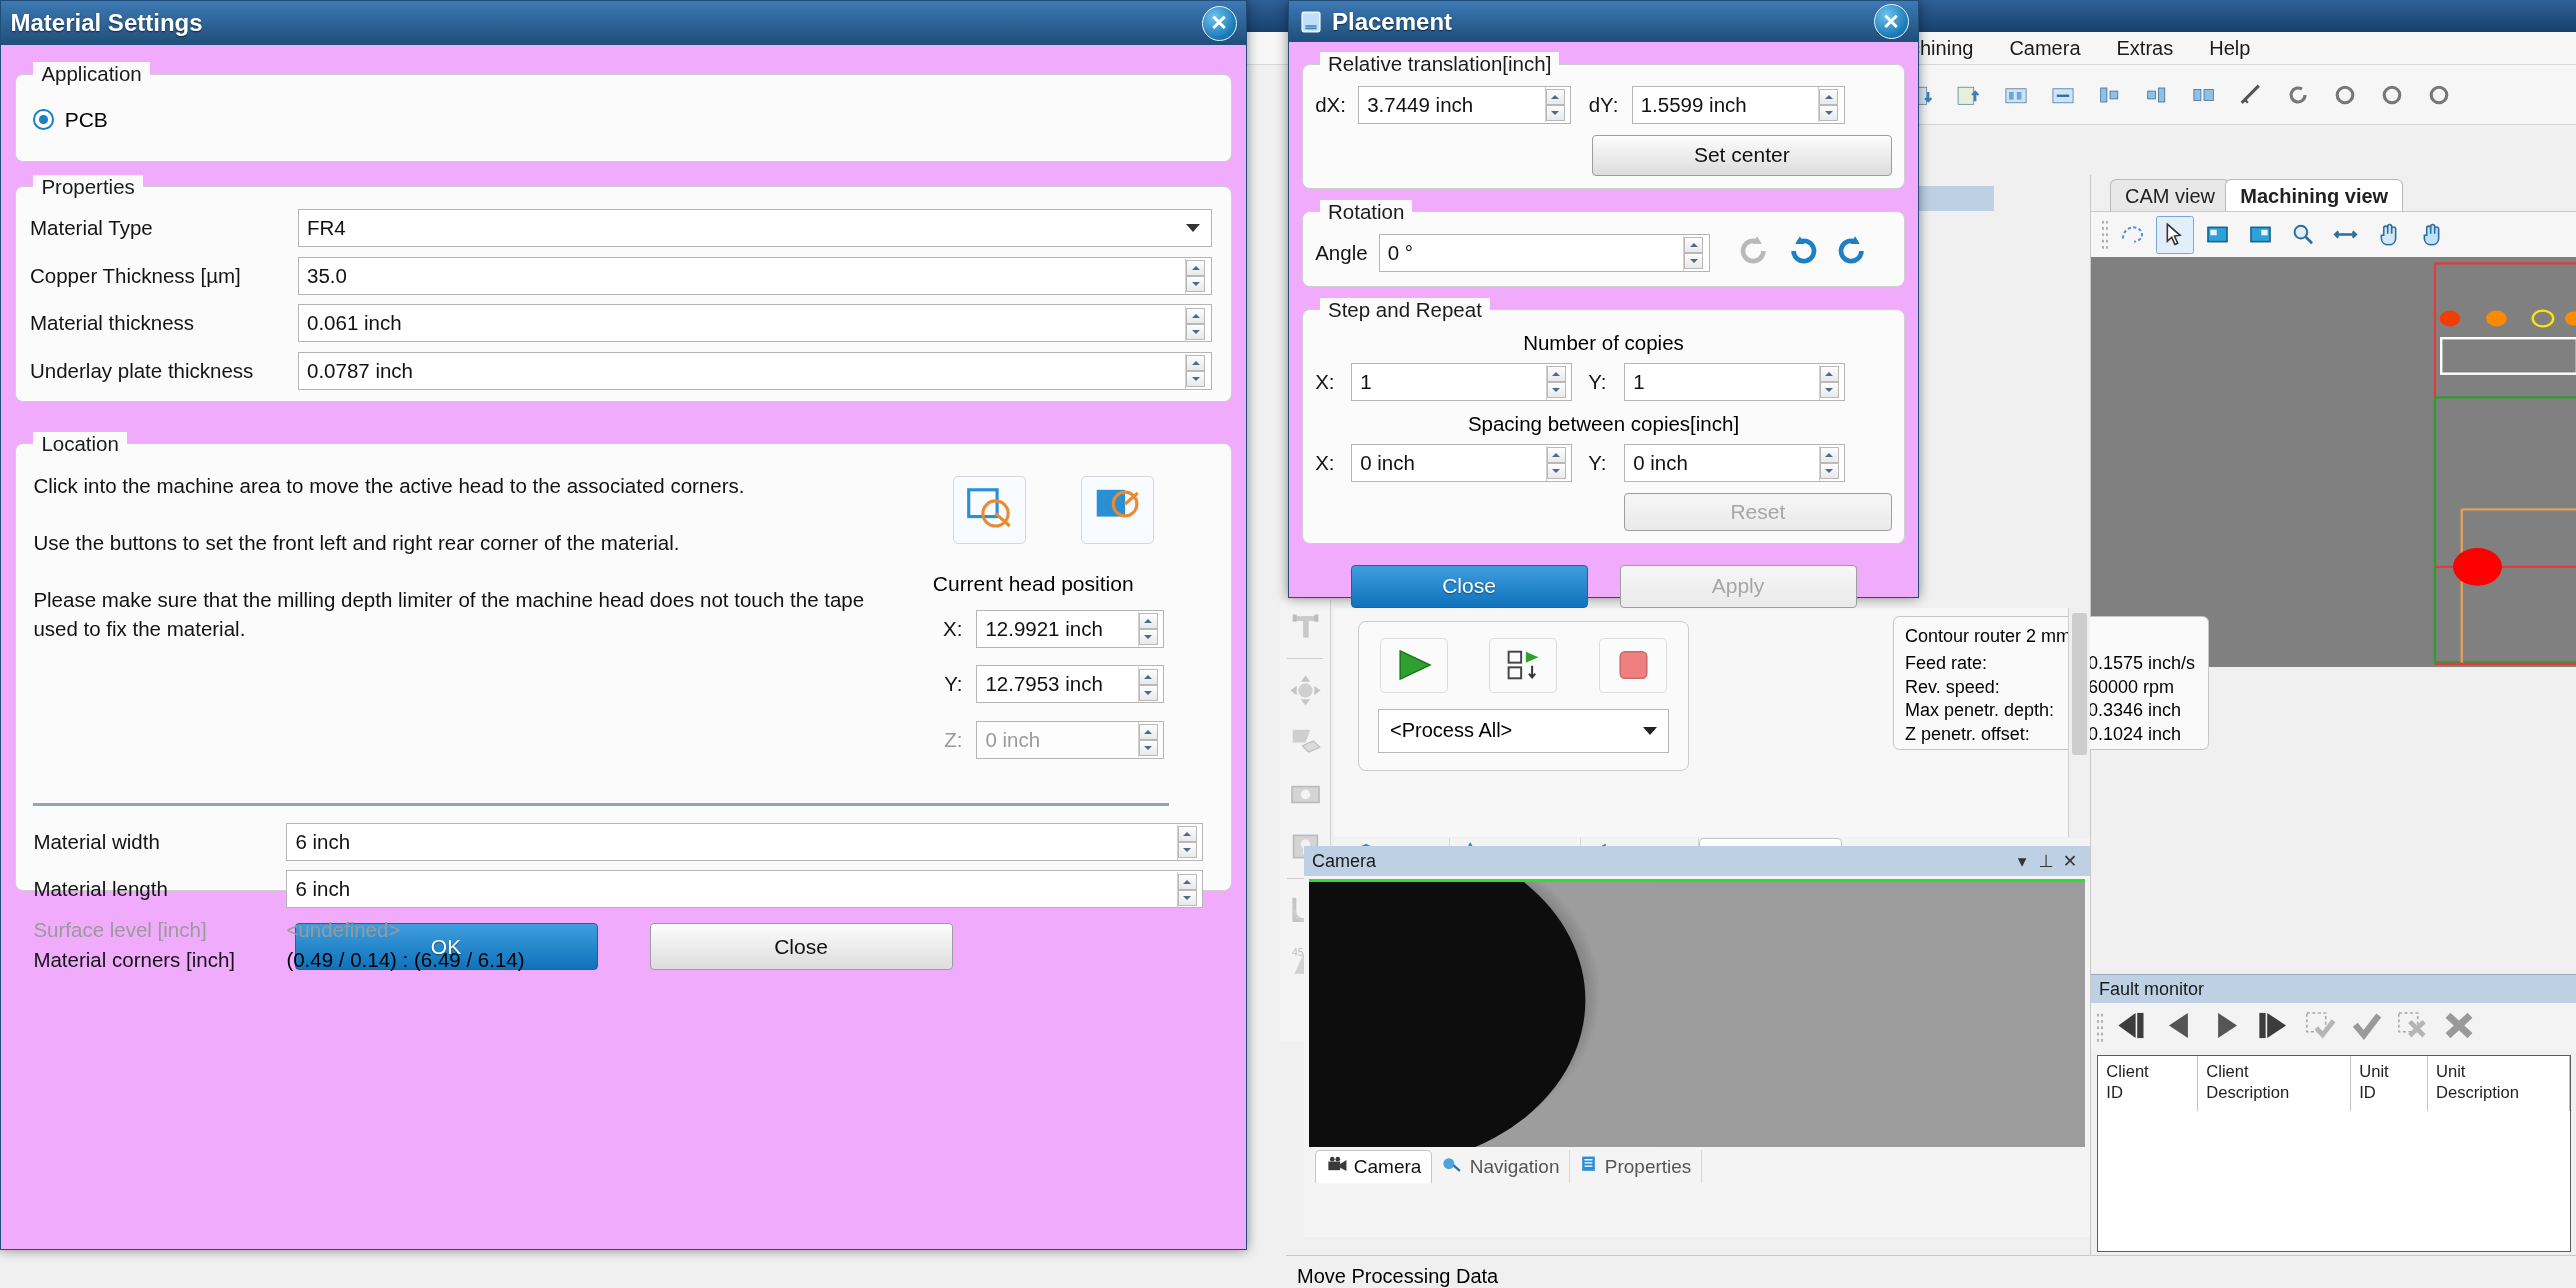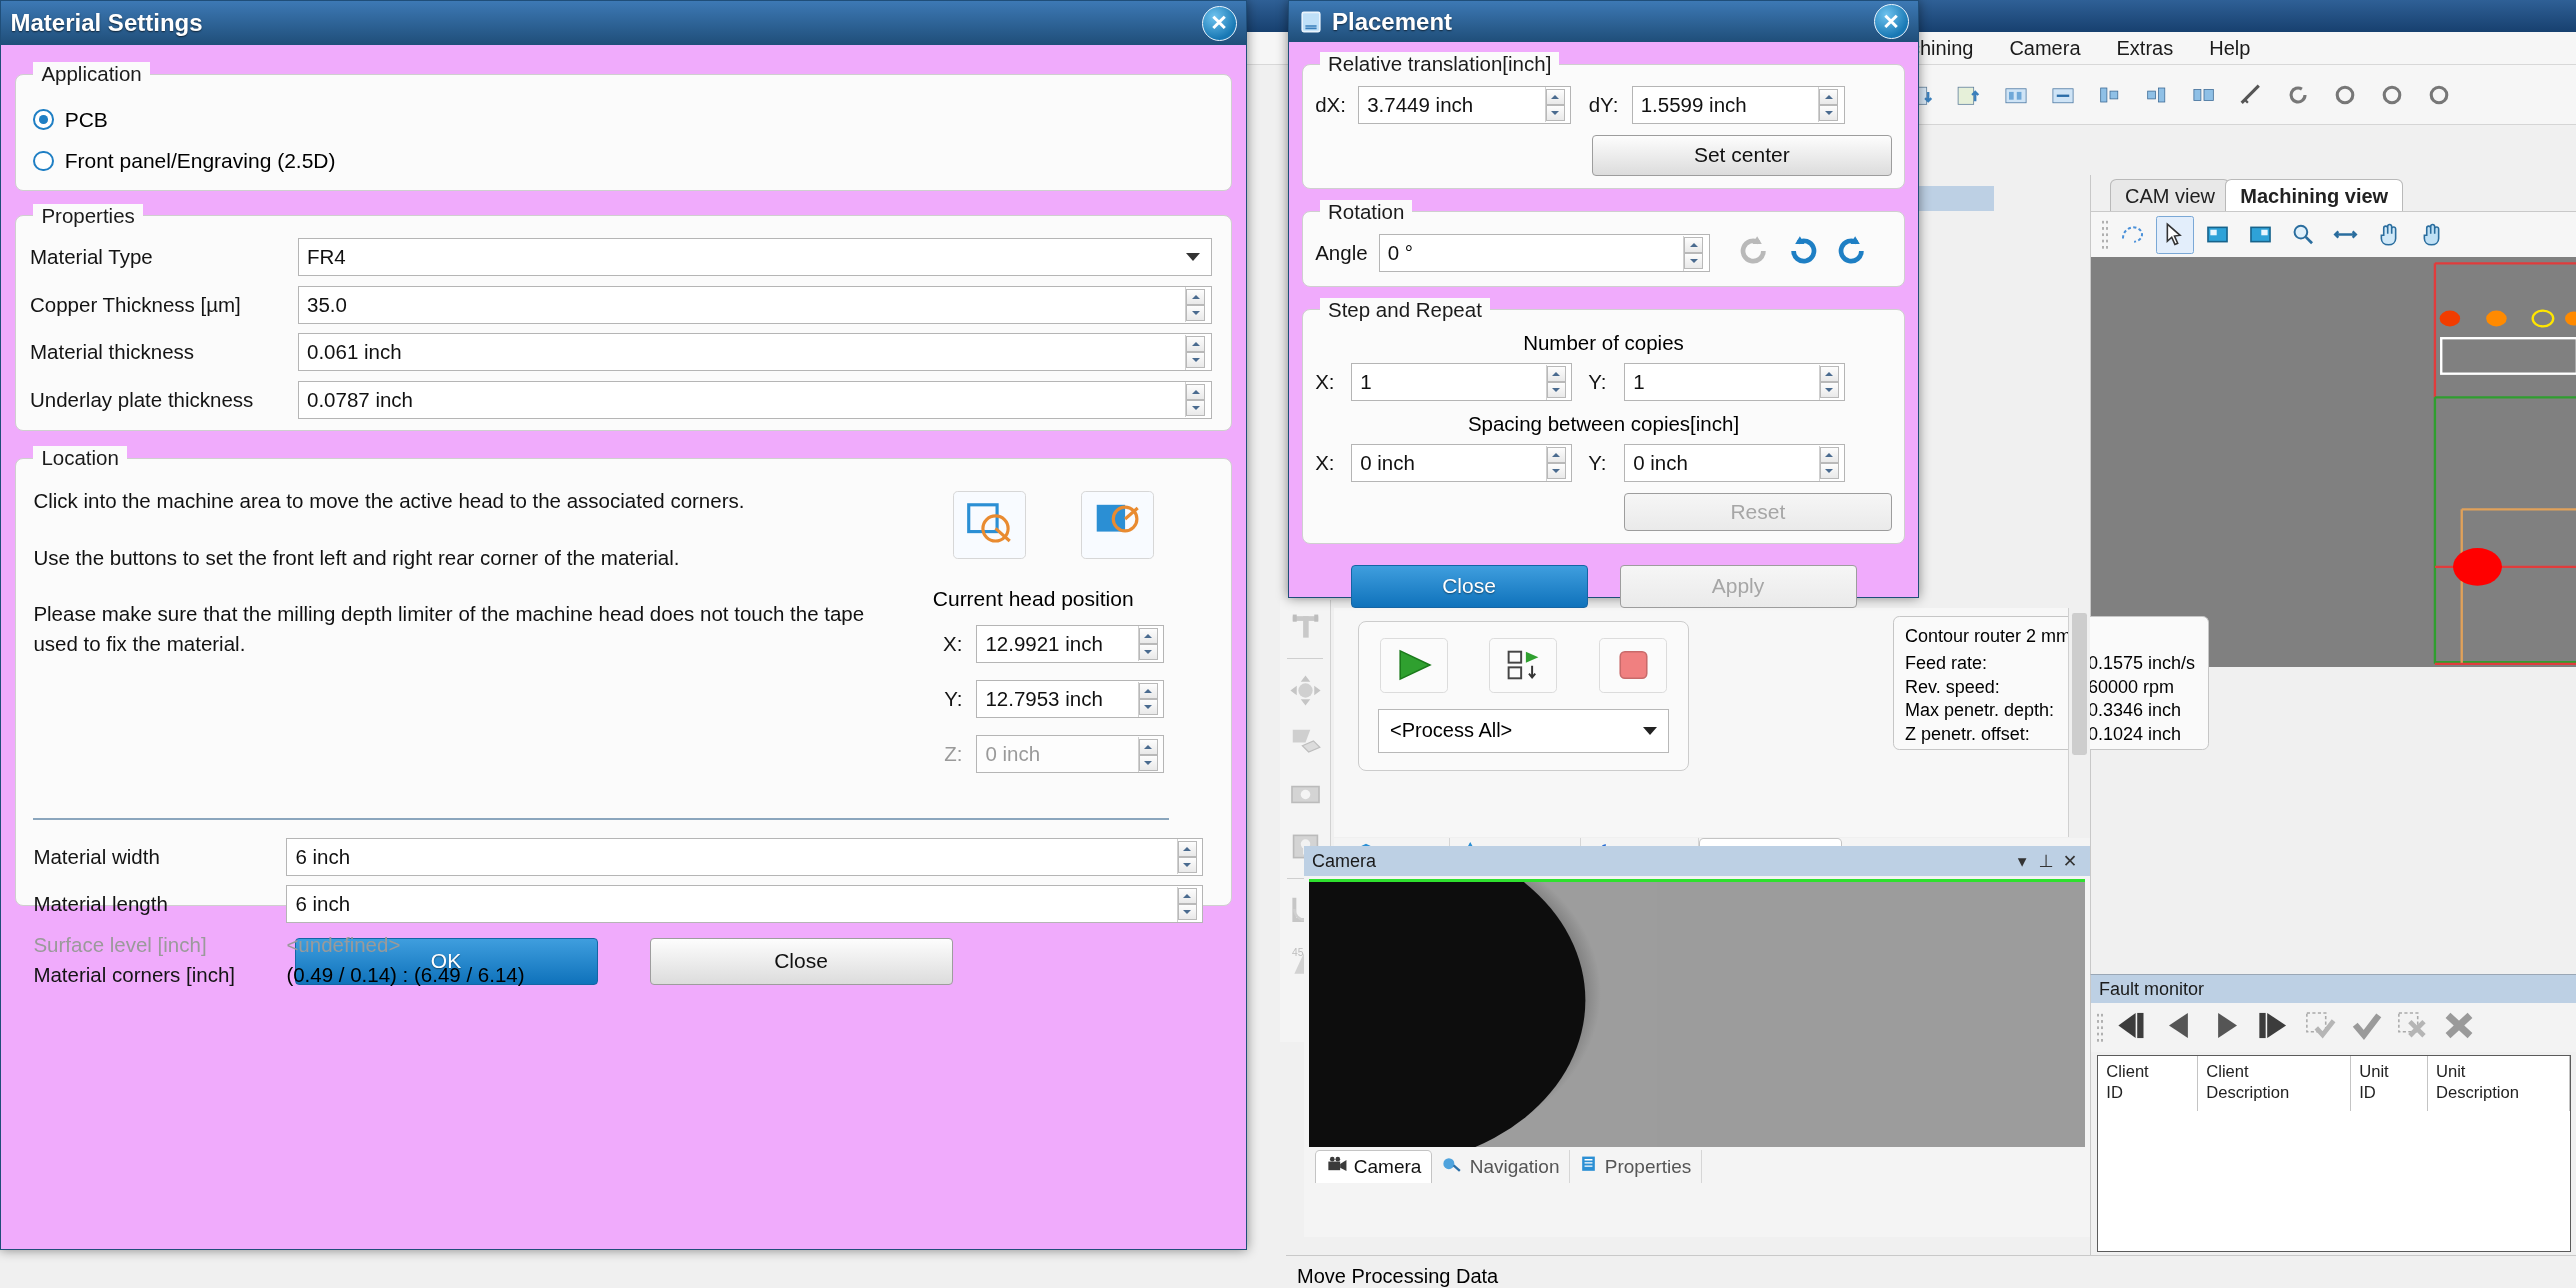--- a/index.html
+++ b/index.html
@@ -672,24 +672,20 @@
   </div>
 
   <div class="dlg-body">
 
     <div class="gbox" style="margin-top:20.5px;">
       <span class="legend">Application</span>
       <div class="radio-row">
         <span class="radio on"></span>
         <span>PCB</span>
       </div>
-      <div class="radio-row" style="margin-bottom:4.7px;">
-        <span class="radio"></span>
-        <span>Front panel/Engraving (2.5D)</span>
-      </div>
     </div>
 
     <div class="gbox" style="margin-top:24px; padding-bottom:8px;">
       <span class="legend">Properties</span>
 
       <div class="frow">
         <div class="flabel" style="width:268px">Material Type</div>
         <div class="finput" style="width:914px">
           <span>FR4</span>
           <span class="combo-arrow"></span>
@@ -723,21 +719,21 @@
         <div class="finput" style="width:914px">
           <span>0.0787 inch</span>
           <span class="spin">
               <i class="up"></i>
               <i class="down"></i>
             </span>
         </div>
       </div>
     </div>
 
-    <div class="gbox" style="margin-top:27px; padding:27px 17.4px 17.4px; height:448px;">
+    <div class="gbox" style="margin-top:41px; padding:27px 17.4px 17.4px; height:448px;">
       <span class="legend">Location</span>
 
       <div style="display:flex;">
         <div style="width:882px;">
           <div class="loc-text" style="margin-bottom:27px;">Click into the machine area to move the active head to the associated corners.</div>
           <div class="loc-text" style="margin-bottom:27px;">Use the buttons to set the front left and right rear corner of the material.</div>
           <div class="loc-text" style="width:852px;">Please make sure that the milling depth limiter of the machine head does not touch the tape used to fix the material.</div>
         </div>
         <div style="flex:1;">
           <div style="display:flex; gap:55px; margin-top:4.7px; margin-left:38px;">

